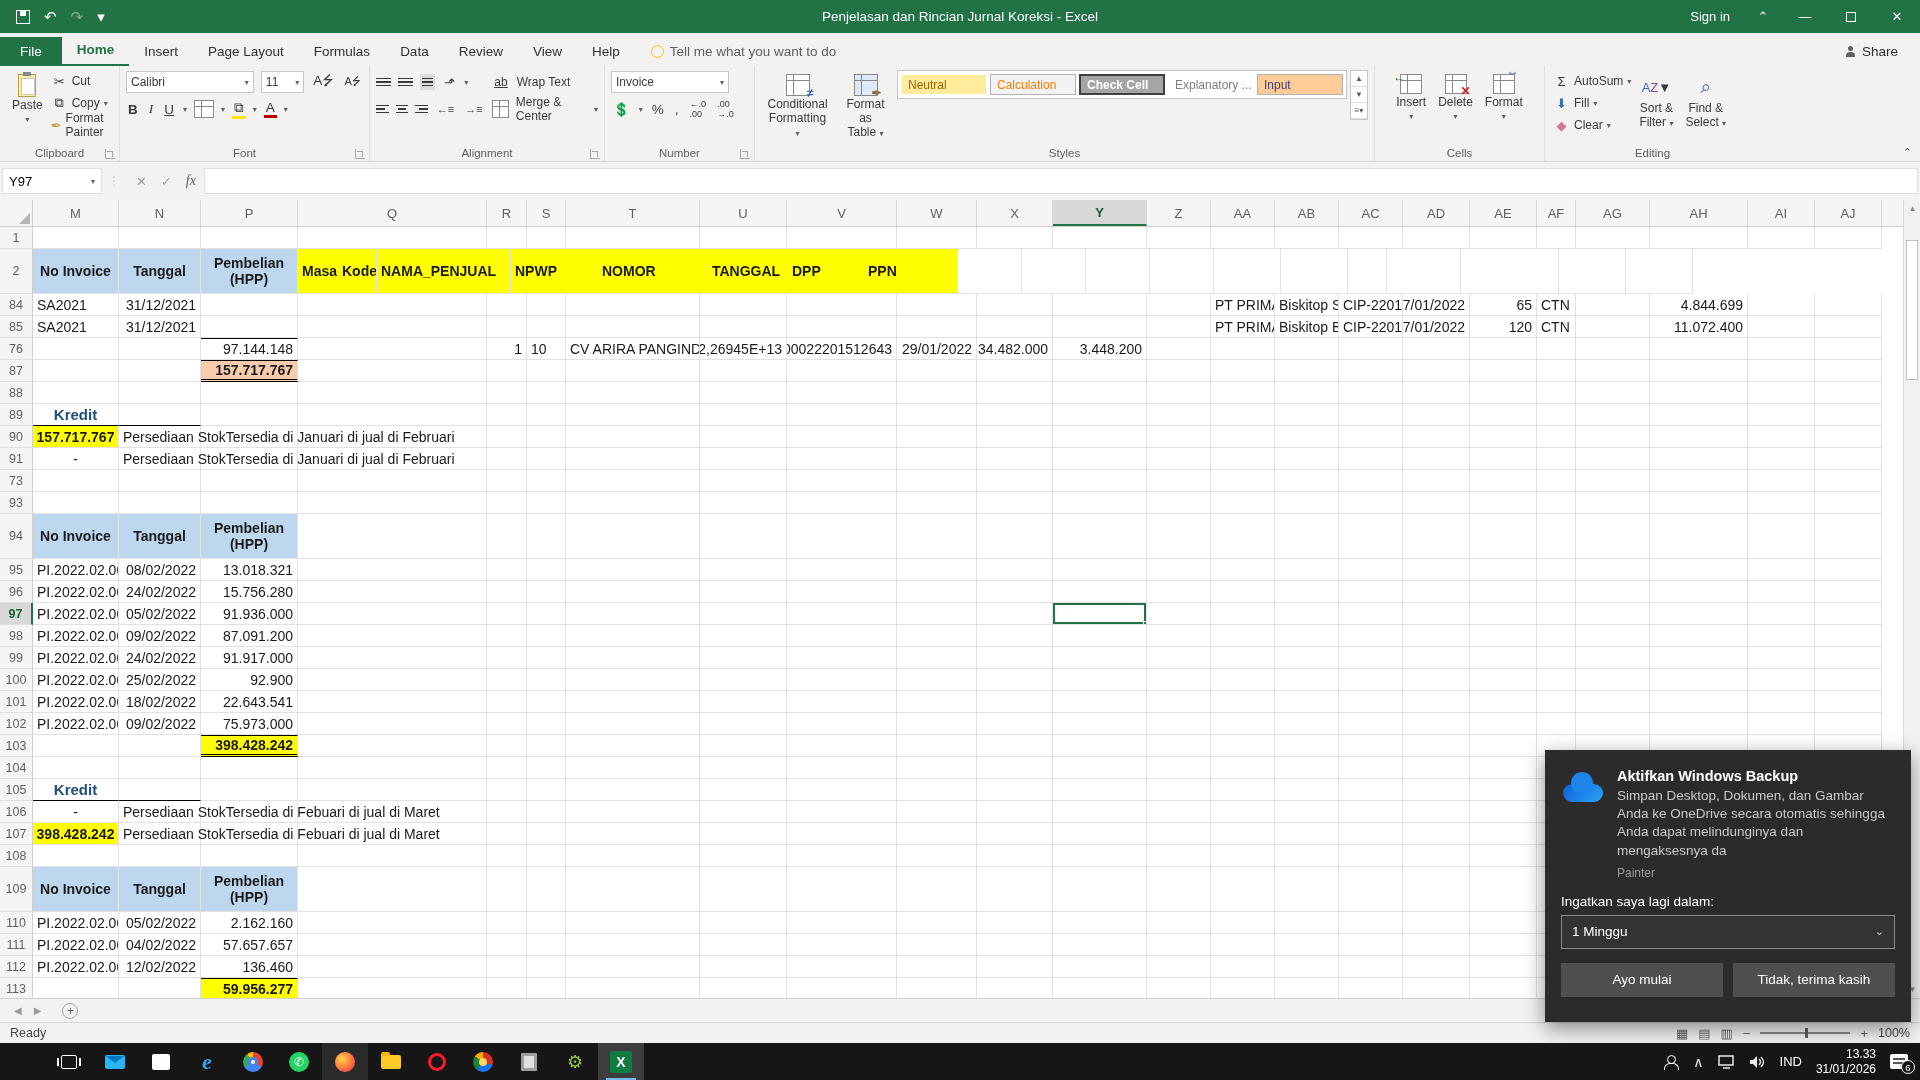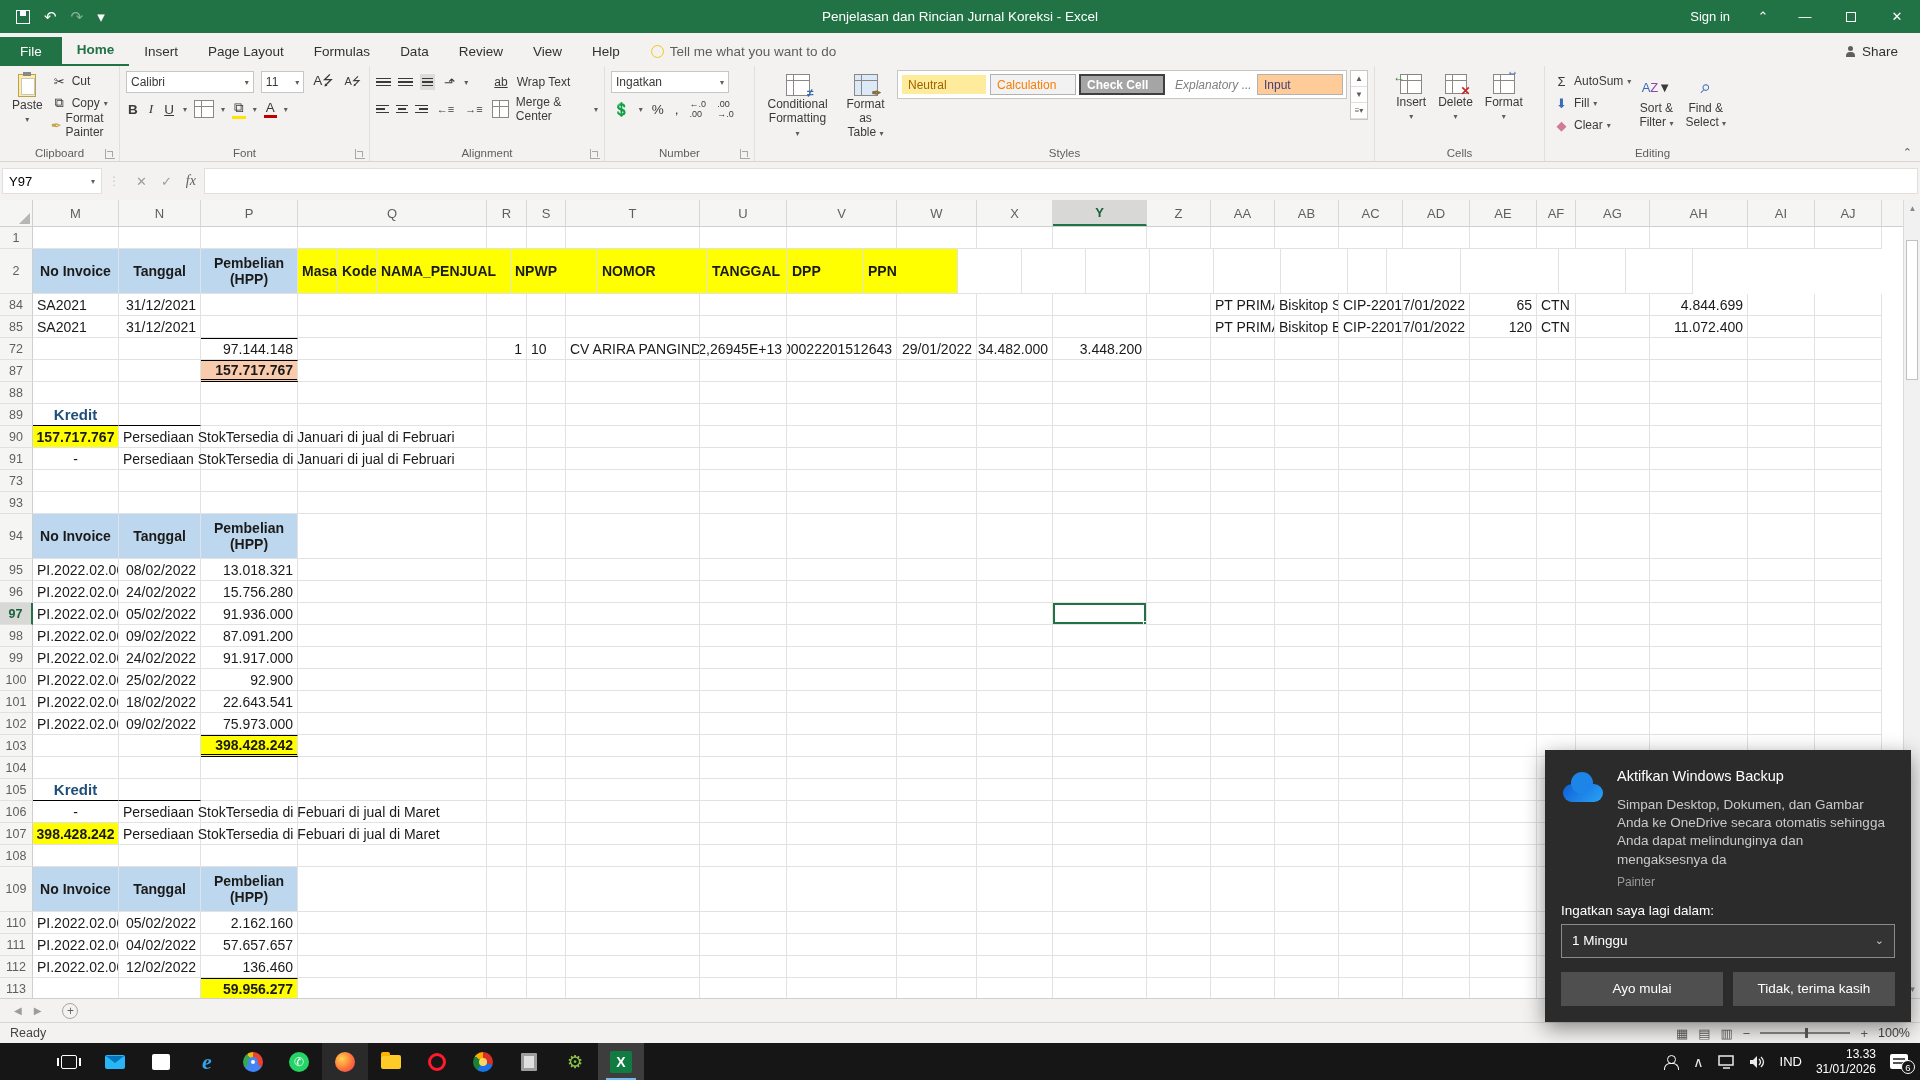--- a/index.html
+++ b/index.html
@@ -58,21 +58,21 @@
   .lines { display:inline-block; width:15px; }
   .lines i { display:block; height:1.5px; background:#3b3a39; margin:2px 0; }
   .lines.l i:nth-child(2){width:70%;} .lines.c i:nth-child(2){width:70%;margin:2px auto;} .lines.r i:nth-child(2){width:70%;margin-left:auto;}
   .numfmt { width:118px; }
   .style-gallery { display:flex; flex-direction:column; gap:3px; background:#fff; border:1px solid #c8c6c4; padding:3px; }
   .srow { display:flex; gap:3px; }
   .sitem { width:86px; height:21px; font-size:12px; display:flex; align-items:center; padding:0 6px; background:#fff; border:1px solid #fff; white-space:nowrap; overflow:hidden; }
   .st-bad { background:#ffc7ce; color:#9c0006; } .st-good { background:#c6efce; color:#006100; }
   .st-neutral { background:#ffeb9c; color:#9c6500; } .st-calc { background:#f2f2f2; color:#fa7d00; border:1px solid #b2b2b2; }
   .st-check { background:#a5a5a5; color:#fff; border:2px solid #3f3f3f; font-weight:bold; }
-  .st-expl { color:#7f7f7f; font-style:italic; } .st-input { background:#ffcc99; color:#3f3f76; border:1px solid #b2b2b2; }
+  .st-expl { color:#7f7f7f; } .st-input { background:#ffcc99; color:#3f3f76; border:1px solid #b2b2b2; }
   .st-sel { border:1.5px solid #6b6b6b; }
   .gal-arrows { display:flex; flex-direction:column; border:1px solid #c8c6c4; background:#fff; margin-left:3px; }
   .gal-arrows span { width:16px; height:16px; font-size:8px; display:flex; align-items:center; justify-content:center; color:#605e5c; border-bottom:1px solid #e1dfdd;}
   .grid-ic { width:20px; height:18px; border:1px solid #8a8886; position:relative; background:#fff; }
   .grid-ic:before{content:"";position:absolute;left:0;right:0;top:5px;height:1px;background:#8a8886;}
   .grid-ic:after{content:"";position:absolute;top:0;bottom:0;left:6px;width:1px;background:#8a8886;}
   .mark { position:absolute; font-size:12px; right:-5px; bottom:-6px; font-weight:bold; }
   .collapse { position:absolute; right:8px; bottom:2px; color:#605e5c; font-size:11px; }
 
   
@@ -138,21 +138,21 @@
   .zoomslider { width:90px; height:2px; background:#8a8886; position:relative; }
   .zoomslider i { position:absolute; left:50%; top:-4px; width:3px; height:10px; background:#605e5c; }
 
   
   .popup { position:absolute; left:1545px; top:750px; width:366px; height:272px; background:#2b2b2b; color:#fff; z-index:50;
     box-shadow:0 6px 20px rgba(0,0,0,.45); padding:18px 16px 14px 16px; font-size:13.5px; }
   .pop-head { display:flex; gap:12px; }
   .cloud { width:44px; height:30px; position:relative; flex:none; margin-top:4px; }
   .cloud:before { content:""; position:absolute; left:2px; bottom:0; width:40px; height:18px; border-radius:10px; background:linear-gradient(135deg,#0f5fd7,#2aa4f4); }
   .cloud:after { content:""; position:absolute; left:10px; top:0px; width:22px; height:22px; border-radius:50%; background:#1d84e8; }
-  .pop-title { font-weight:normal; font-size:14.5px; margin-bottom:12px; }
+  .pop-title { font-weight:bold; font-size:14.5px; margin-bottom:3px; }
   .pop-body { color:#c9c9c9; line-height:1.35; }
   .pop-src { color:#9a9a9a; font-size:12px; margin-top:6px; }
   .pop-label { margin-top:14px; font-size:13.5px; }
   .pop-select { margin-top:6px; height:34px; background:#333; border:1px solid #8a8a8a; display:flex; align-items:center; padding:0 10px; justify-content:space-between; }
   .pop-btns { display:flex; gap:10px; margin-top:14px; }
   .pop-btn { flex:1; height:34px; background:#4f4f4f; display:flex; align-items:center; justify-content:center; font-size:13.5px; }
 
   
   .taskbar { position:absolute; top:1043px; left:0; width:100%; height:37px; background:#161616; display:flex; align-items:center; z-index:60; }
   .tb-app { width:46px; height:37px; display:flex; align-items:center; justify-content:center; position:relative; }
@@ -348,21 +348,21 @@
         </div>
       </div>
       <div class="glabel">Alignment</div>
       <span class="dlg"></span>
     </div>
 
     <div class="rgroup" style="width:150px;">
       <div class="font-grid2">
         <div class="frow">
           <span class="combo numfmt">
-              <span>Ingatkan</span>
+              <span>Invoice</span>
               <span class="dd" style="margin-left:auto;">▾</span>
             </span>
         </div>
         <div class="frow">
           <span class="fbtn" style="color:#3f7d3f;">💲</span>
             <span class="dd">▾</span>
           <span class="fbtn">%</span>
           <span class="fbtn">,</span>
           <span class="fbtn" style="font-size:9px;">←.0<br>.00</span>
           <span class="fbtn" style="font-size:9px;">.00<br>→.0</span>
@@ -603,21 +603,21 @@
         <div class="g-cell l" style="width: 64px;">CIP-22010</div>
         <div class="g-cell r" style="width: 67px;">17/01/2022</div>
         <div class="g-cell r" style="width: 67px;">120</div>
         <div class="g-cell l" style="width: 39px;">CTN</div>
         <div class="g-cell" style="width: 74px;"></div>
         <div class="g-cell r" style="width: 98px;">11.072.400</div>
         <div class="g-cell" style="width: 67px;"></div>
         <div class="g-cell" style="width: 67px;"></div>
       </div>
       <div class="g-row" style="height: 22px;">
-        <div class="g-rowhdr">72</div>
+        <div class="g-rowhdr">76</div>
         <div class="g-cell" style="width: 86px;"></div>
         <div class="g-cell" style="width: 82px;"></div>
         <div class="g-cell r bt" style="width: 97px;">97.144.148</div>
         <div class="g-cell" style="width: 189px;"></div>
         <div class="g-cell r" style="width: 40px;">1</div>
         <div class="g-cell l" style="width: 39px;">10</div>
         <div class="g-cell l" style="width: 134px;">CV ARIRA PANGINDO</div>
         <div class="g-cell r" style="width: 87px;">2,26945E+13</div>
         <div class="g-cell r" style="width: 110px;">100022201512643</div>
         <div class="g-cell r" style="width: 80px;">29/01/2022</div>

